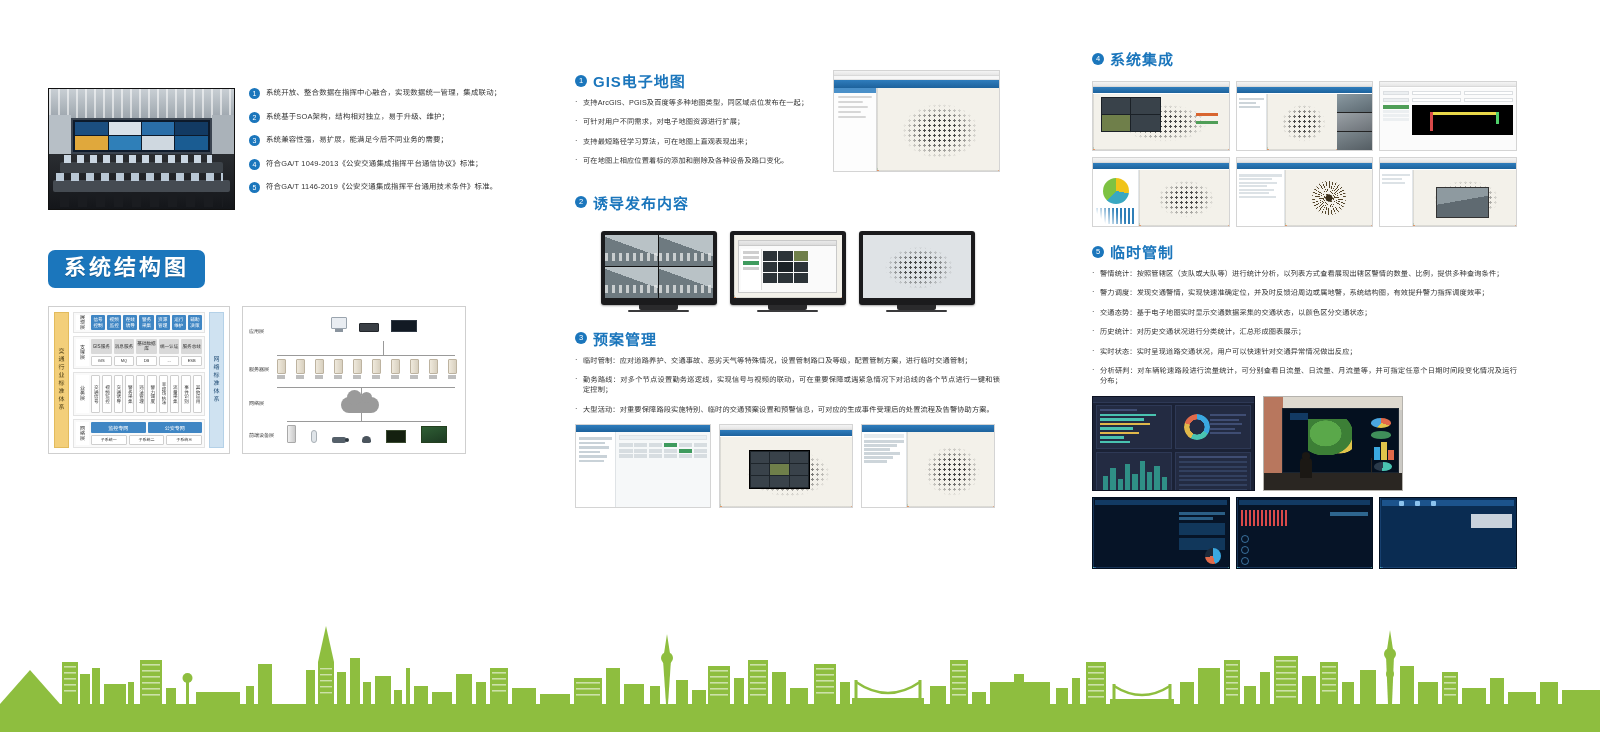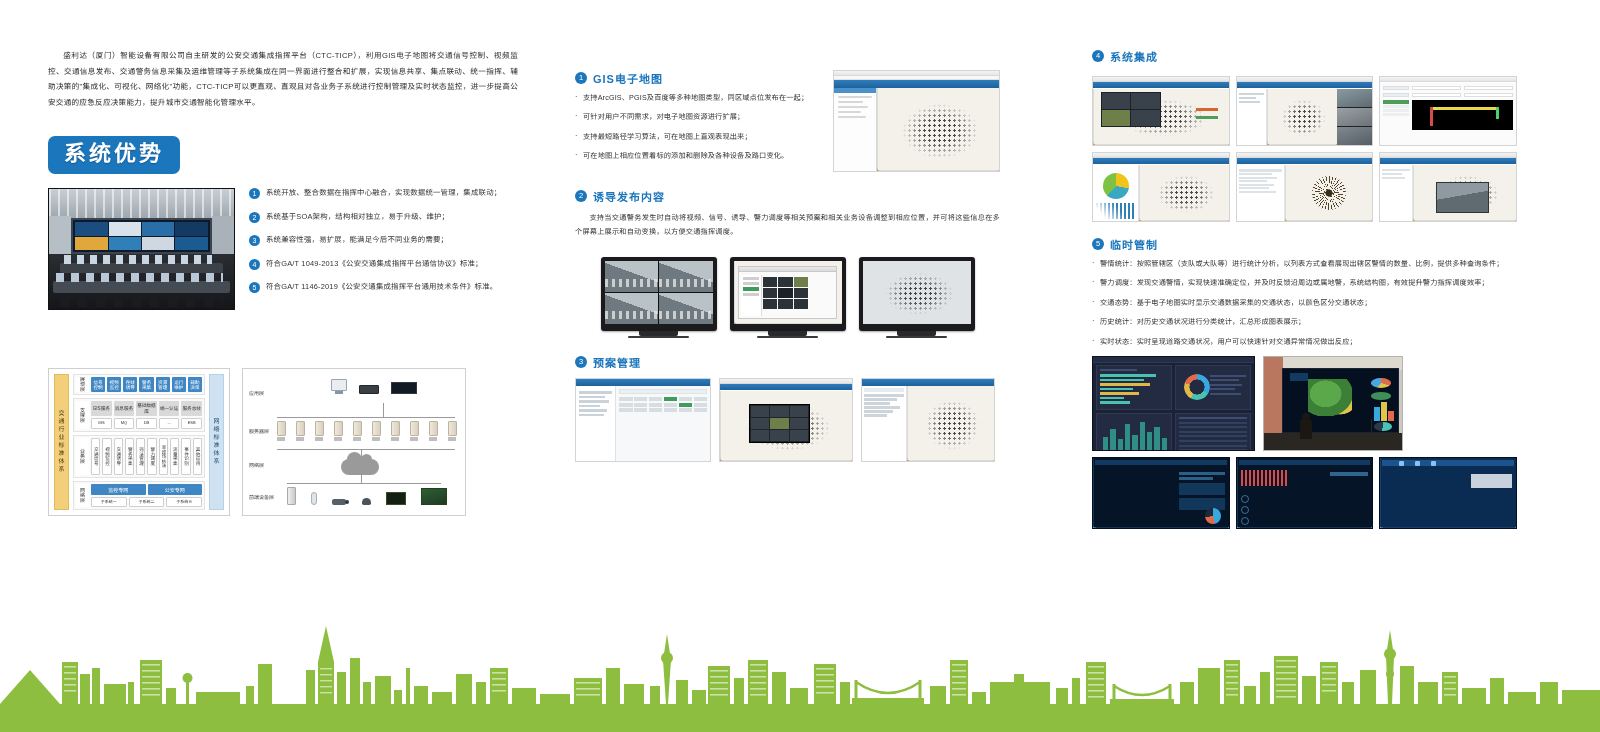--- a/index.html
+++ b/index.html
@@ -72,21 +72,21 @@
     letter-spacing: .2px;
   }
   .adv-list li .num { margin-top: 0px; }
 
   
   .feat-head {
     display: flex; align-items: center;
     margin-bottom: 7px;
   }
   .feat-head .title {
-    color: #1b76bc; font-size: 11px; font-weight: 600; letter-spacing: 1px;
+    color: #1b76bc; font-size: 15px; font-weight: 600; letter-spacing: 1px;
   }
   .feat-head .num { width: 12px; height: 12px; line-height: 12px; font-size: 7.5px; }
   .dash-list { list-style: none; }
   .dash-list li {
     font-size: 7.2px; line-height: 1.38; color: #333;
     margin-bottom: 9.5px; padding-left: 8px; position: relative;
     text-align: justify; letter-spacing: .15px;
   }
   .dash-list li:before {
     content: "·"; position: absolute; left: 0; top: -1px; color: #333;
@@ -212,25 +212,23 @@
   
   .row { display:flex; }
 </style>
 </head>
 <body>
 
 <div class="page">
 
   <div class="col-left">
 
-    <div class="intro">盛利达（厦门）智能设备有限公司自主研发的公安交通集成指挥平台（CTC-TICP），利用GIS电子地图将交通信号控制、视频监控、交通信息发布、交通警务信息采集及运维管理等子系统集成在同一界面进行整合和扩展，实现信息共享、集点联动、统一指挥、辅助决策的"集成化、可视化、网络化"功能，CTC-TICP可以更直观、直观且对各业务子系统进行控制管理及实时状态监控，进一步提高公安交通的应急反应决策能力，提升城市交通智能化管理水平。</div>
 
     <div style="height:26px"></div>
 
-    <div class="pill">系统优势</div>
 
     
     <div style="display:flex; gap:14px; margin-top:14px;">
 
       <div style="width:187px;height:122px;flex:0 0 auto;position:relative;overflow:hidden;background:#1d1f22;border:1px solid #111;">
 
         <div style="position:absolute;left:0;right:0;top:0;height:26%;background:linear-gradient(#c9cfd4,#9aa3ab);"></div>
         <div style="position:absolute;left:0;right:0;top:0;height:26%;
                     background:repeating-linear-gradient(90deg,rgba(255,255,255,.55) 0 2px,transparent 2px 9px);"></div>
 
@@ -283,20 +281,21 @@
         </li>
         <li>
           <span class="num">5</span>
           <span>符合GA/T 1146-2019《公安交通集成指挥平台通用技术条件》标准。</span>
         </li>
       </ul>
     </div>
 
     <div style="height:40px"></div>
 
+    <div class="pill">系统结构图</div>
 
     
     <div style="display:flex; gap:12px; margin-top:18px;">
 
       <div class="arch" style="width:182px;height:148px;">
         <div class="vband">交通行业标准体系</div>
 
         <div class="arch-core">
 
           <div class="arow">
@@ -464,21 +463,20 @@
         </div>
       </div>
     </div>
 
     
     <div style="margin-top:16px;">
       <div class="feat-head">
         <span class="num">2</span>
         <span class="title">诱导发布内容</span>
       </div>
-      <div class="feat-para">支持当交通警务发生时自动将视频、信号、诱导、警力调度等相关预案和相关业务设备调整到相应位置，并可将这些信息在多个屏幕上展示和自动变换，以方便交通指挥调度。</div>
 
       <div style="display:flex; gap:13px; margin-top:18px; justify-content:center;">
         <div class="monitor" style="width:116px;">
           <div class="bezel" style="height:74px;">
             <div class="screen">
               <div class="cctv">
                 <div>
                     <div class="road"></div>
                   </div>
                 <div>
@@ -539,20 +537,25 @@
         </div>
       </div>
     </div>
 
     
     <div style="margin-top:16px;">
       <div class="feat-head">
         <span class="num">3</span>
         <span class="title">预案管理</span>
       </div>
+      <ul class="dash-list">
+        <li>临时管制：应对道路养护、交通事故、恶劣天气等特殊情况，设置管制路口及等级，配置管制方案，进行临时交通管制；</li>
+        <li>勤务路线：对多个节点设置勤务巡逻线，实现信号与视频的联动，可在重要保障或遇紧急情况下对沿线的各个节点进行一键和锁定控制；</li>
+        <li>大型活动：对重要保障路段实施特别、临时的交通预案设置和预警信息，可对应的生成事件受理后的处置流程及告警协助方案。</li>
+      </ul>
 
       <div style="display:flex; gap:8px; margin-top:8px;">
 
         <div class="shot" style="width:136px;height:84px;">
           <div class="appbar" style="height:7px;"></div>
           <div style="position:absolute;top:7px;left:0;right:0;bottom:0;background:#f6f8f9;display:flex;">
             <div style="width:30%;background:#fff;border-right:1px solid #dfe3e6;padding:3px 2px;">
               <div style="height:2.5px;background:#c9d2d8;margin:2px 1px;"></div>
               <div style="height:2.5px;background:#c9d2d8;margin:2px 1px;width:75%"></div>
               <div style="height:2.5px;background:#c9d2d8;margin:2px 1px;width:85%"></div>
@@ -764,20 +767,21 @@
       <div class="feat-head">
         <span class="num">5</span>
         <span class="title">临时管制</span>
       </div>
       <ul class="dash-list">
         <li>警情统计：按照管辖区（支队或大队等）进行统计分析，以列表方式查看展现出辖区警情的数量、比例，提供多种查询条件；</li>
         <li>警力调度：发现交通警情，实现快速准确定位，并及时反馈沿周边或属地警，系统结构图，有效提升警力指挥调度效率；</li>
         <li>交通态势：基于电子地图实时显示交通数据采集的交通状态，以颜色区分交通状态；</li>
         <li>历史统计：对历史交通状况进行分类统计，汇总形成图表展示；</li>
         <li>实时状态：实时呈现道路交通状况，用户可以快速针对交通异常情况做出反应；</li>
+        <li>分析研判：对车辆轮速路段进行流量统计，可分别查看日流量、日流量、月流量等，并可指定任意个日期时间段变化情况及运行分布；</li>
       </ul>
 
       <div style="display:flex;gap:8px;margin-top:8px;">
         <div class="dash" style="width:163px;height:95px;">
           <div class="topbar"></div>
           <div style="position:absolute;top:8px;left:3px;right:3px;bottom:3px;display:grid;
                       grid-template-columns:1fr 1fr;grid-template-rows:1fr 1fr;gap:3px;">
 
             <div style="background:#232b42;border:1px solid #2e3956;padding:3px;">
               <div style="height:2px;background:#3f4d73;margin-bottom:3px;width:55%"></div>

